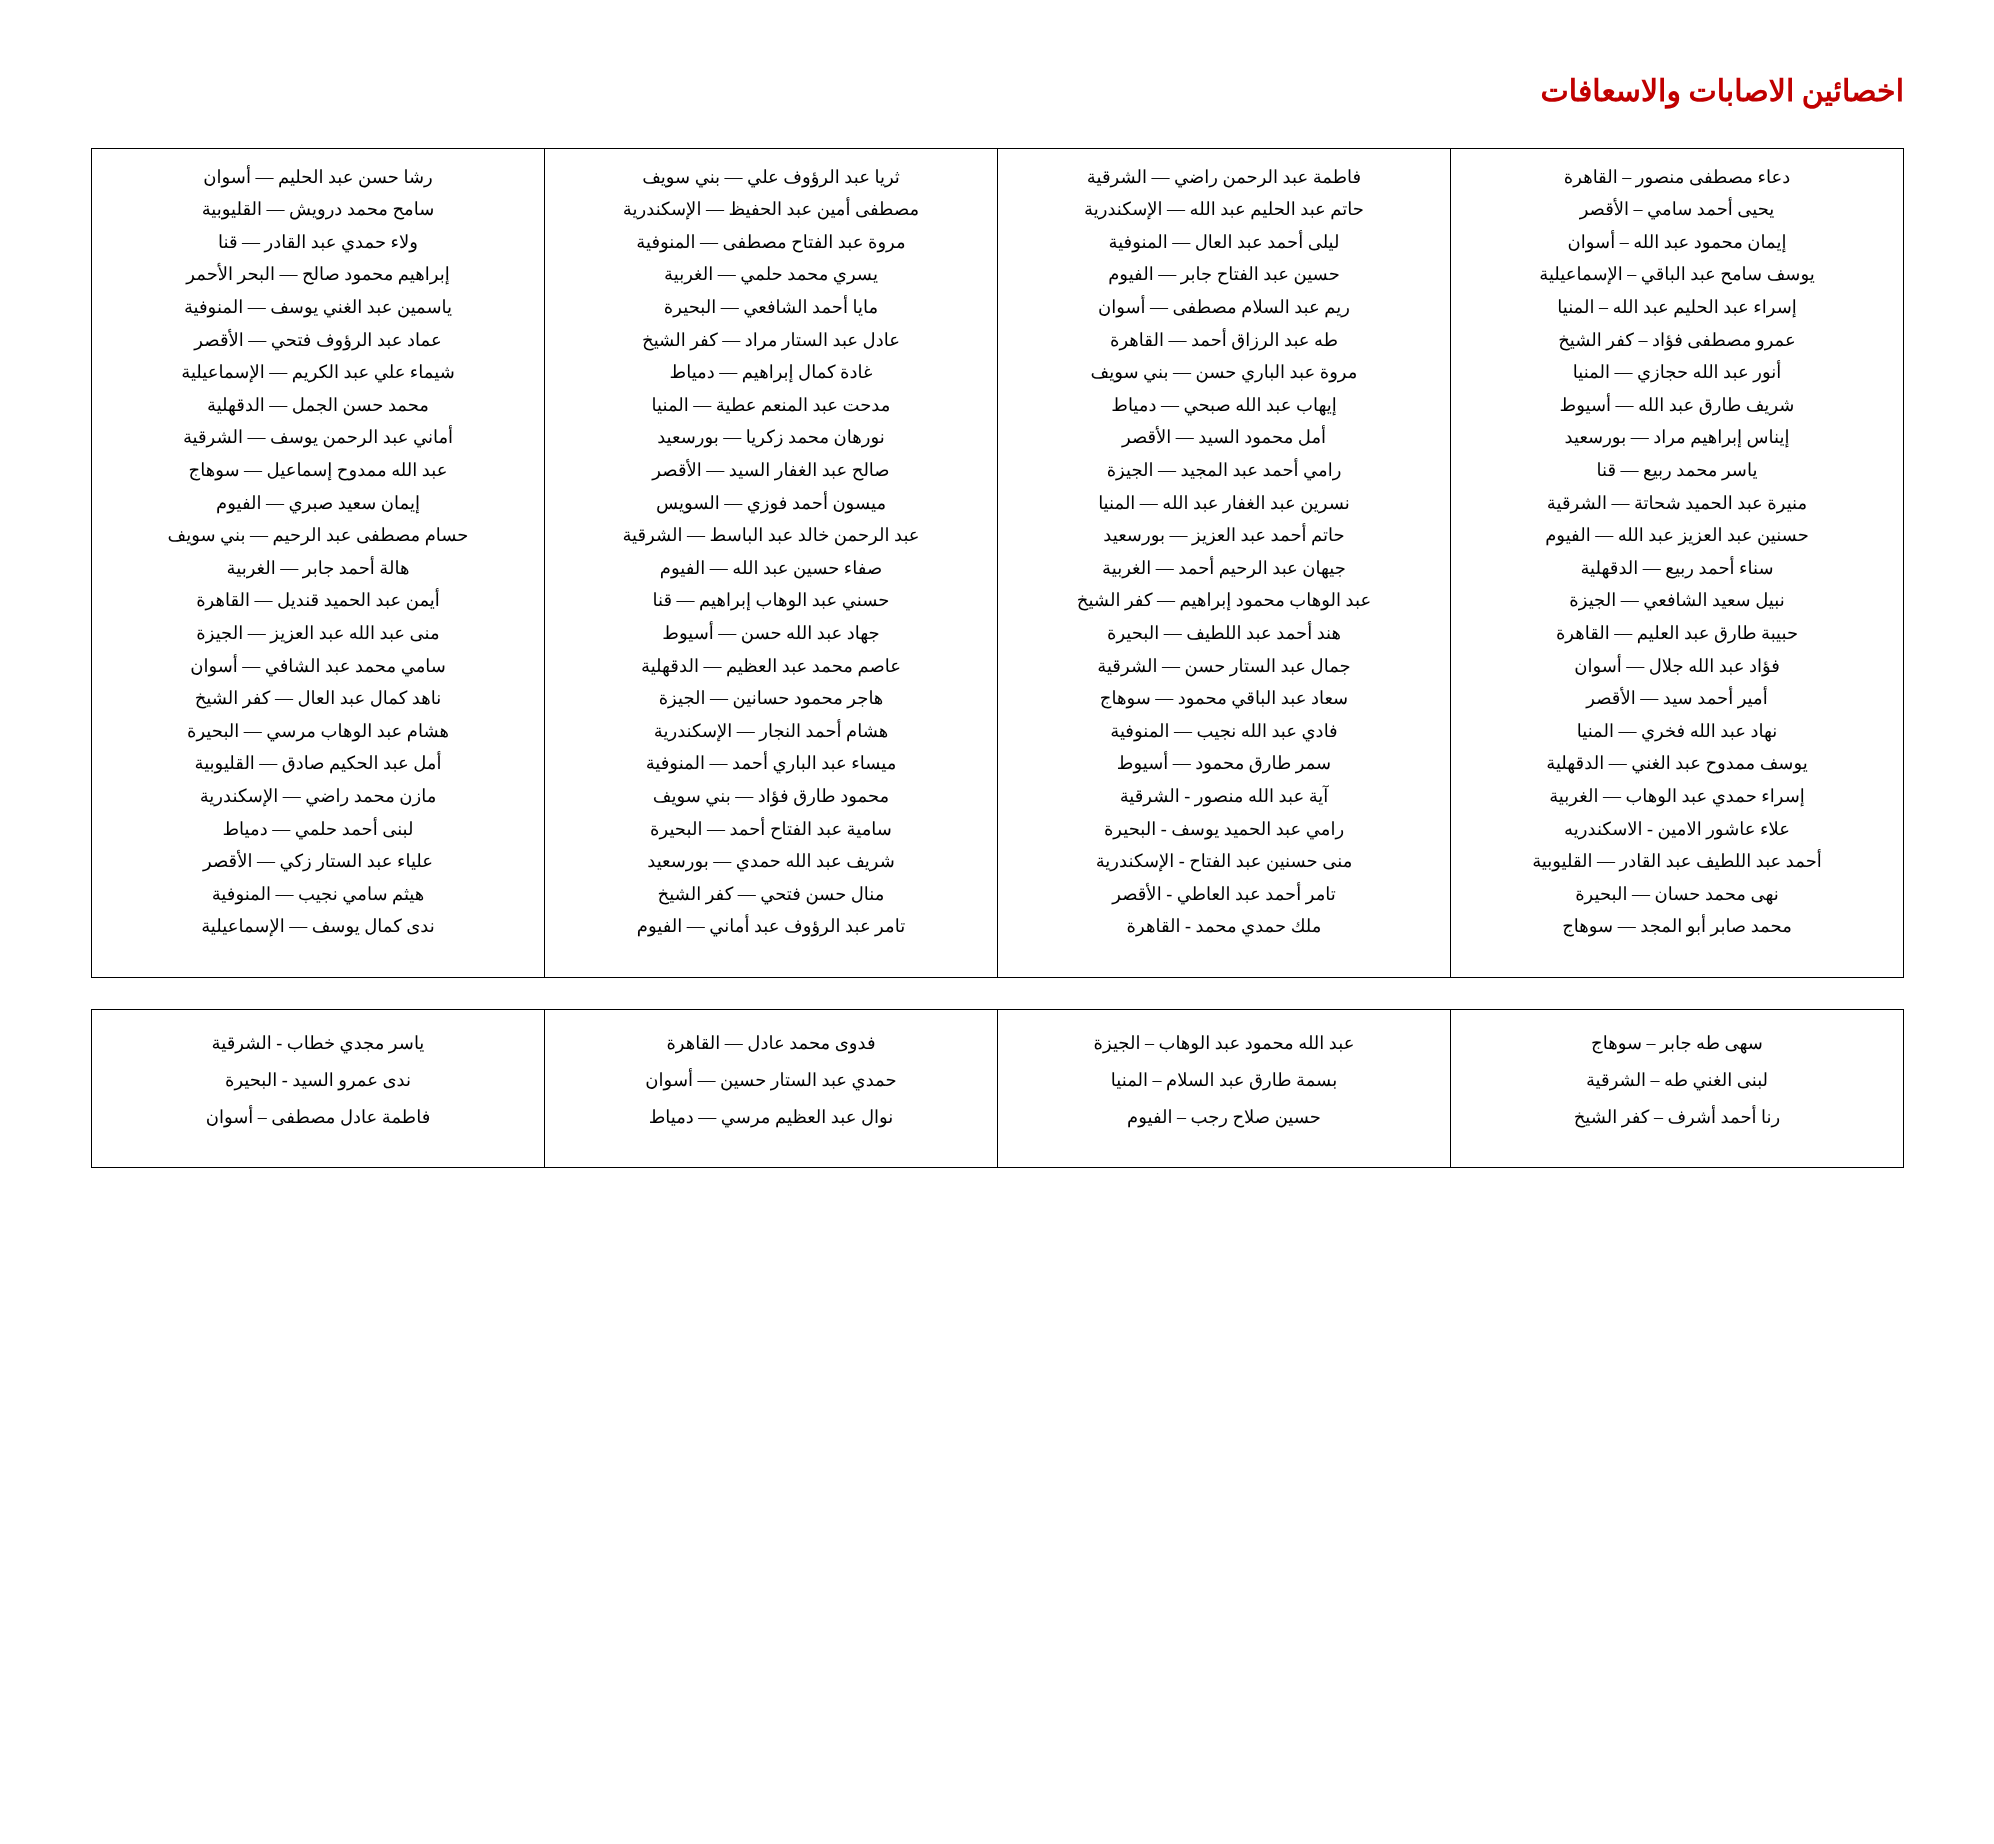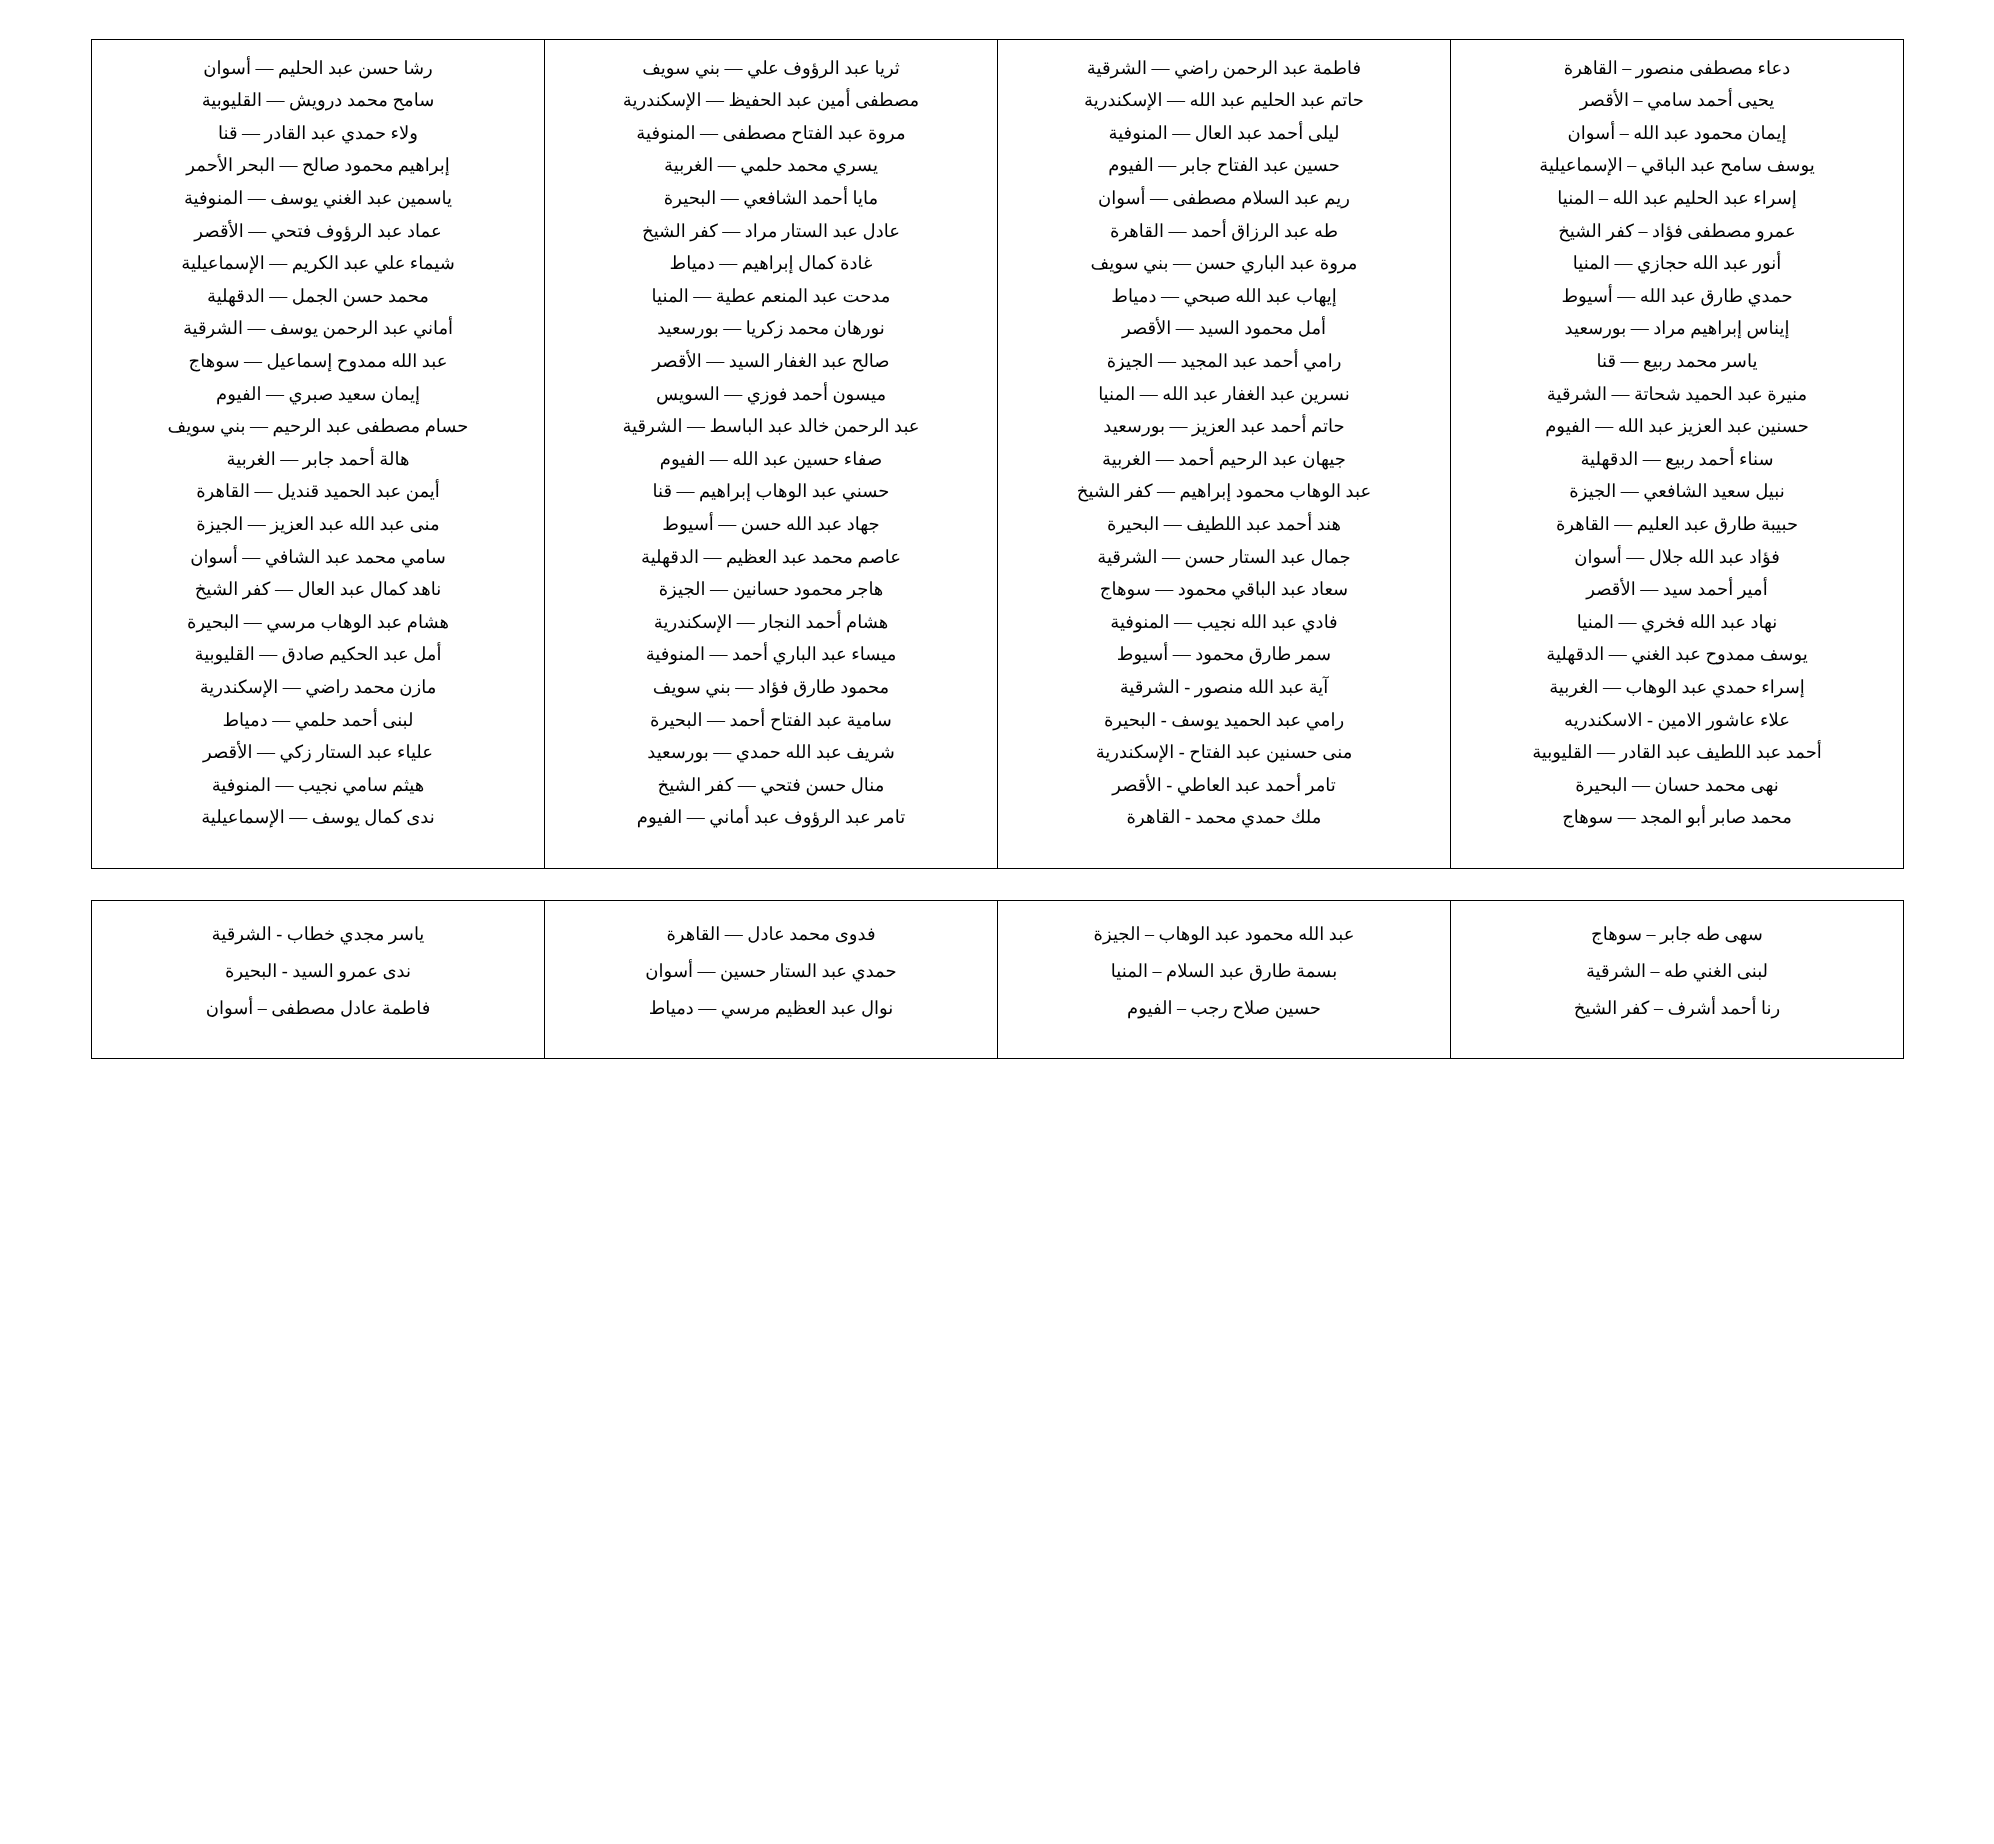--- a/index.html
+++ b/index.html
@@ -88,34 +88,37 @@
   }
   table.grid.second .entry {
     margin-bottom: 11px;
   }
 </style>
 </head>
 <body>
 
 <div class="page">
 
+  <div class="title-bar">
+    <h1 class="doc-title">اخصائين الاصابات والاسعافات</h1>
+  </div>
 
   <div class="table-wrap main-table-block">
     <table class="grid">
       <tbody>
         <tr>
           <td class="col-cell">
             <div class="entry">دعاء مصطفى منصور – القاهرة</div>
             <div class="entry">يحيى أحمد سامي – الأقصر</div>
             <div class="entry">إيمان محمود عبد الله – أسوان</div>
             <div class="entry">يوسف سامح عبد الباقي – الإسماعيلية</div>
             <div class="entry">إسراء عبد الحليم عبد الله – المنيا</div>
             <div class="entry">عمرو مصطفى فؤاد – كفر الشيخ</div>
             <div class="entry">أنور عبد الله حجازي — المنيا</div>
-            <div class="entry">حمدي طارق عبد الله — أسيوط</div>
+            <div class="entry">شريف طارق عبد الله — أسيوط</div>
             <div class="entry">إيناس إبراهيم مراد — بورسعيد</div>
             <div class="entry">ياسر محمد ربيع — قنا</div>
             <div class="entry">منيرة عبد الحميد شحاتة — الشرقية</div>
             <div class="entry">حسنين عبد العزيز عبد الله — الفيوم</div>
             <div class="entry">سناء أحمد ربيع — الدقهلية</div>
             <div class="entry">نبيل سعيد الشافعي — الجيزة</div>
             <div class="entry">حبيبة طارق عبد العليم — القاهرة</div>
             <div class="entry">فؤاد عبد الله جلال — أسوان</div>
             <div class="entry">أمير أحمد سيد — الأقصر</div>
             <div class="entry">نهاد عبد الله فخري — المنيا</div>

